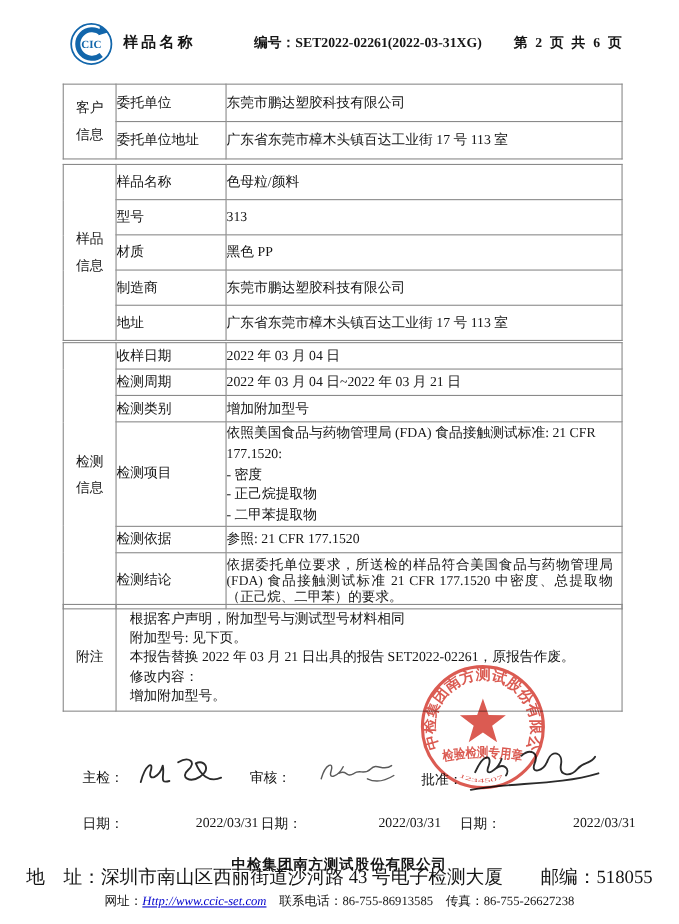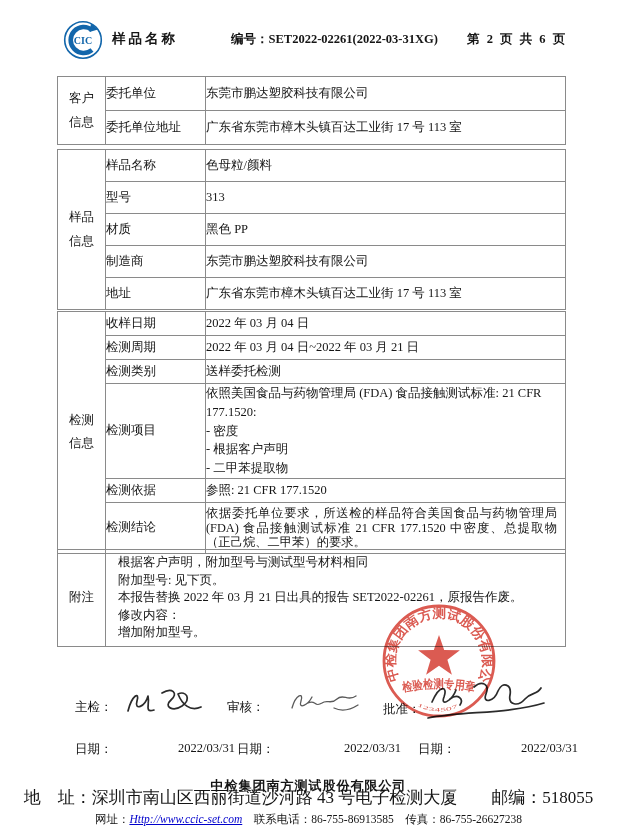--- a/index.html
+++ b/index.html
@@ -117,29 +117,29 @@
       <td class="sec" rowspan="6"><span>检测信息</span></td>
       <td class="fld">收样日期</td>
       <td class="val">2022 年 03 月 04 日</td>
     </tr>
     <tr style="height:24px">
       <td class="fld">检测周期</td>
       <td class="val">2022 年 03 月 04 日~2022 年 03 月 21 日</td>
     </tr>
     <tr style="height:24px">
       <td class="fld">检测类别</td>
-      <td class="val">送样委托检测</td>
+      <td class="val">增加附加型号</td>
     </tr>
     <tr style="height:94px">
       <td class="fld">检测项目</td>
       <td class="val lines">
         <div>依照美国食品与药物管理局 (FDA) 食品接触测试标准: 21 CFR</div>
         <div>177.1520:</div>
         <div>- 密度</div>
-        <div>- 根据客户声明</div>
+        <div>- 正己烷提取物</div>
         <div>- 二甲苯提取物</div>
       </td>
     </tr>
     <tr style="height:24px">
       <td class="fld">检测依据</td>
       <td class="val">参照: 21 CFR 177.1520</td>
     </tr>
     <tr style="height:44px">
       <td class="fld">检测结论</td>
       <td class="val">

